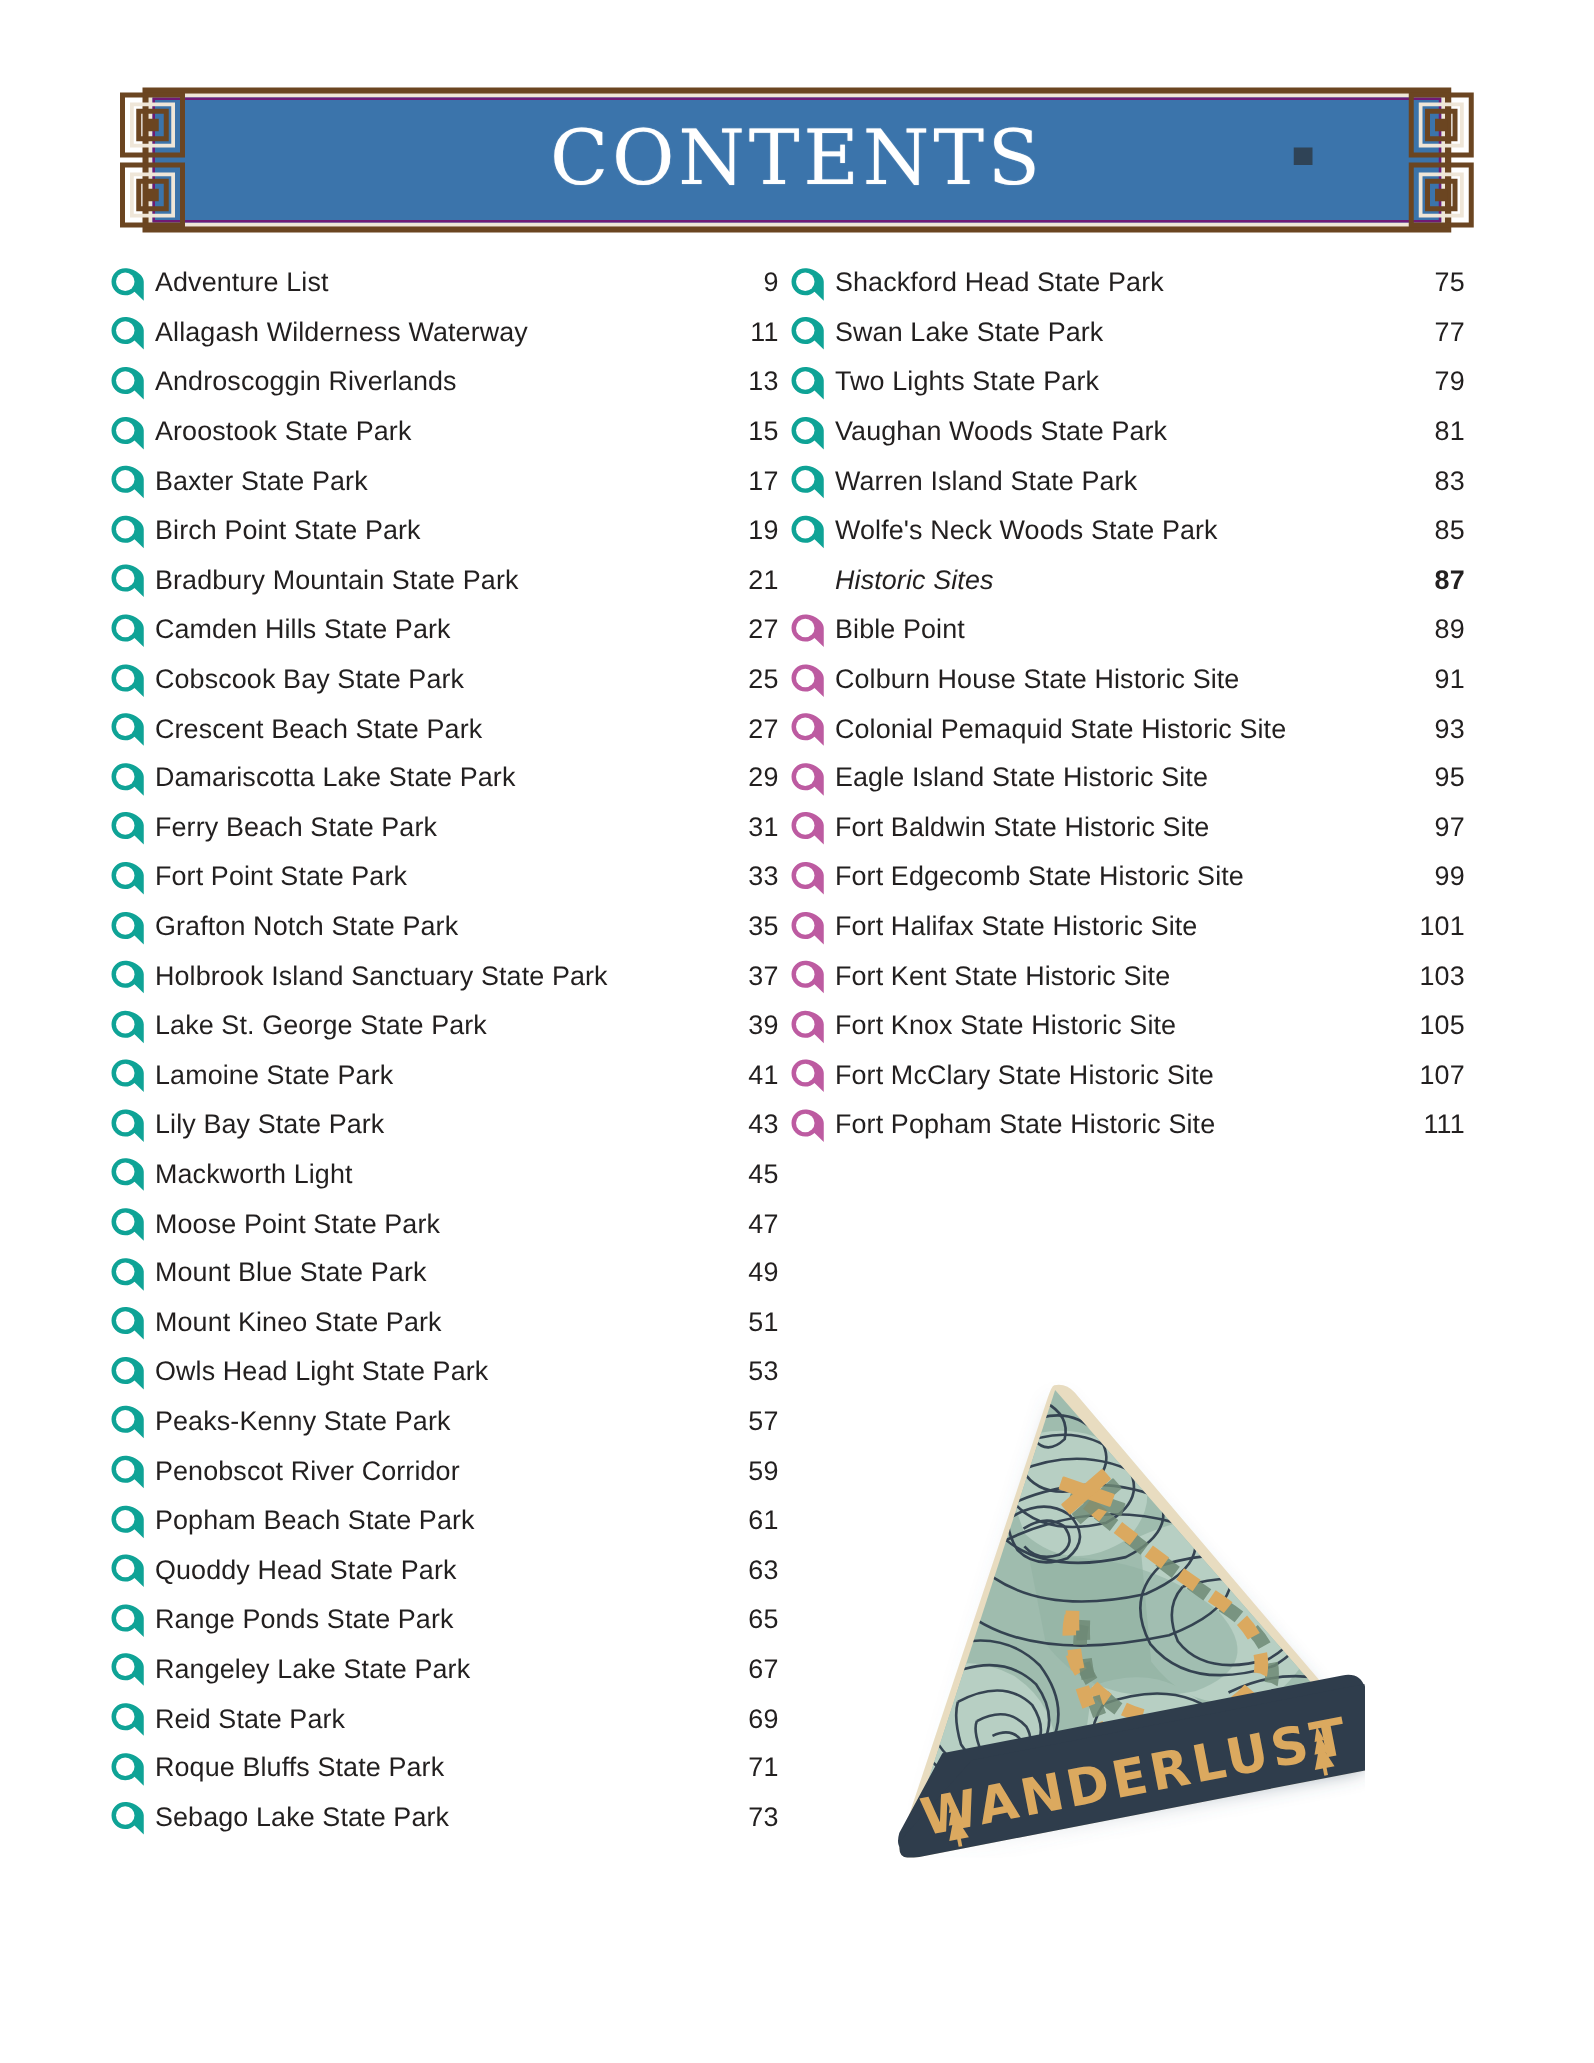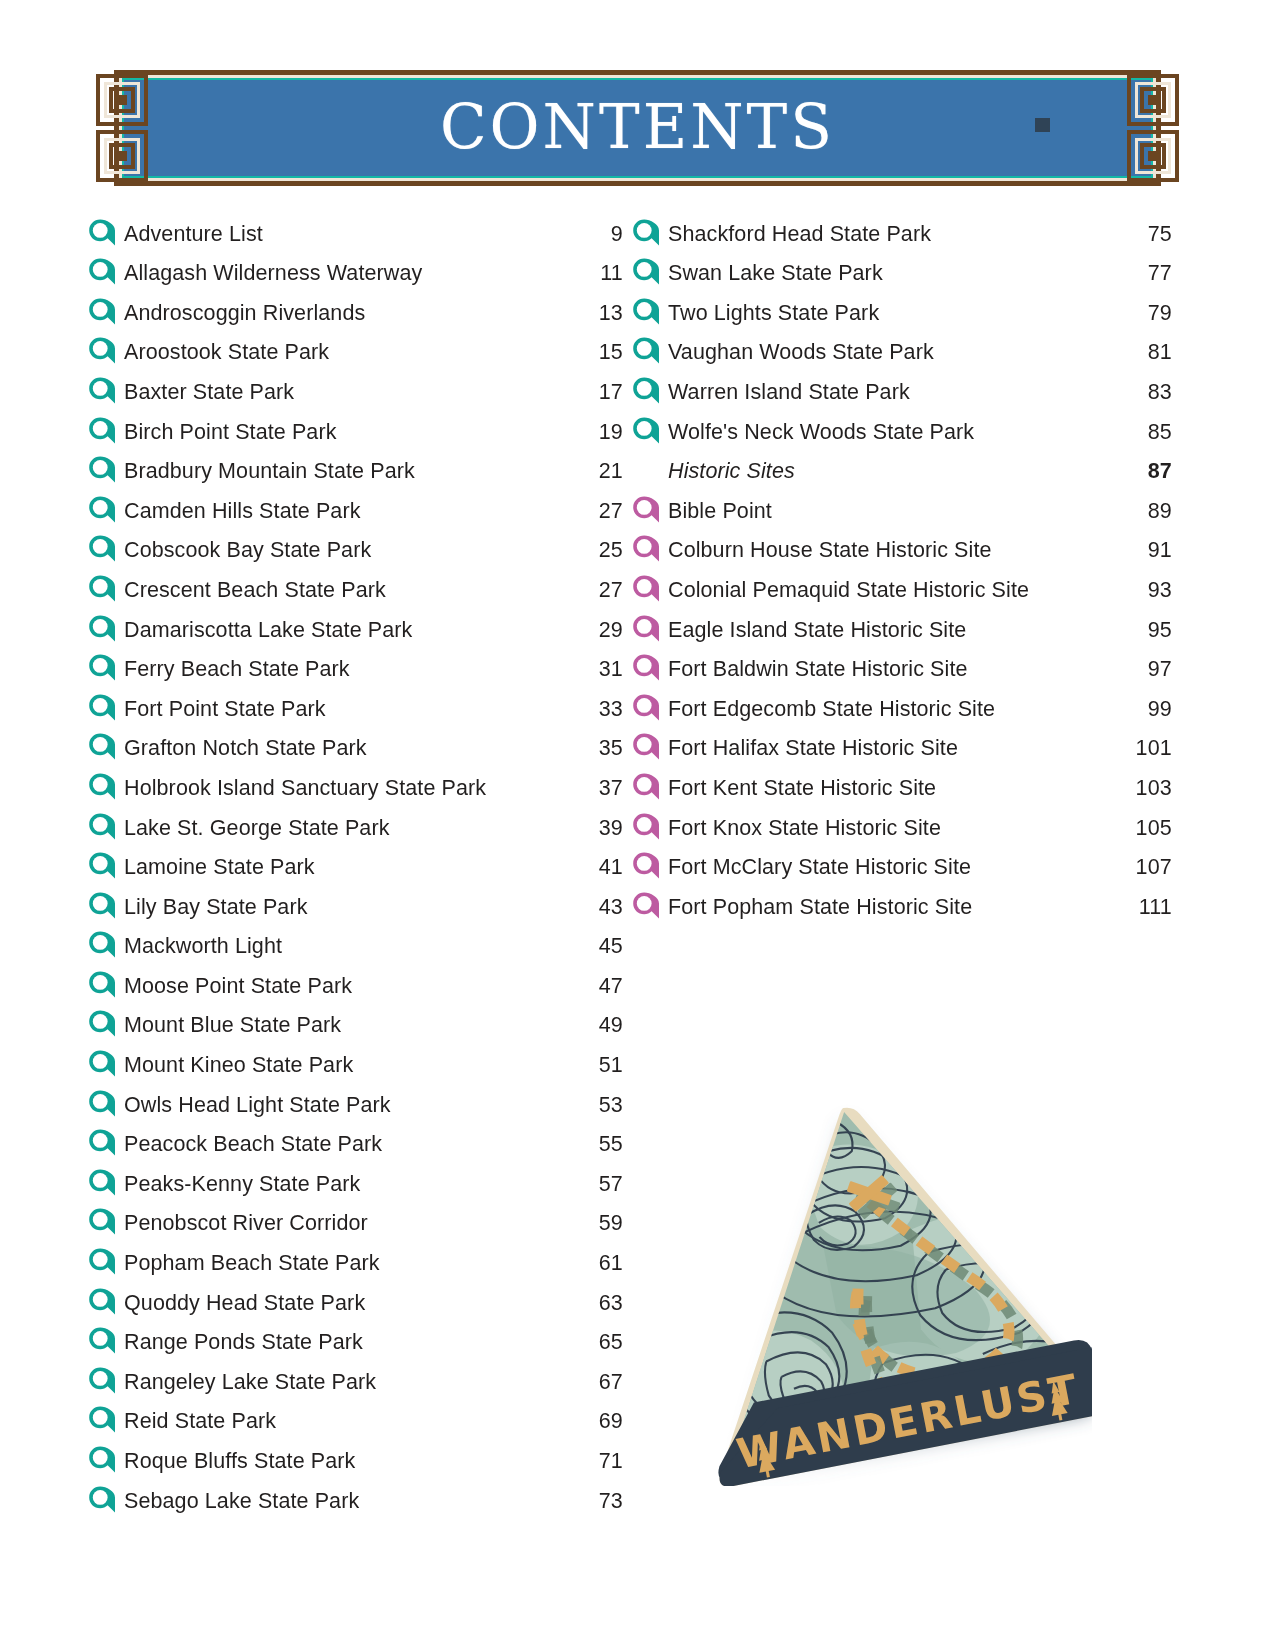--- a/index.html
+++ b/index.html
@@ -41,21 +41,21 @@
     border: 3px solid #efe6d8;
     box-sizing: border-box;
   }
   .hdr-fill {
     position: absolute;
     left: 26px;
     top: 16px;
     right: 26px;
     bottom: 16px;
     background: #3b74ab;
-    border: 2px solid #14b8a6;
+    border: 2px solid #701a75;
     box-sizing: border-box;
     display: flex;
     align-items: center;
     justify-content: center;
   }
   .hdr-title {
     color: #ffffff;
     font-family: "DejaVu Serif", serif;
     font-size: 61px;
     letter-spacing: 3px;
@@ -105,21 +105,21 @@
   }
   .col {
     position: absolute;
     top: 0;
   }
   .col-left  { left: 88px;  width: 535px; }
   .col-right { left: 632px; width: 540px; }
 
   .row {
     display: flex;
-    align-items: flex-end;
+    align-items: center;
     height: 39.6px;
   }
   .row .pin {
     flex: 0 0 36px;
     height: 30px;
     position: relative;
   }
   .row .label {
     flex: 1 1 auto;
     font-size: 21.5px;
@@ -425,30 +425,20 @@
         <div class="label">Owls Head Light State Park</div>
         <div class="page">53</div>
       </div>
       <div class="row">
         <div class="pin">
           <svg width="30" height="30" viewBox="0 0 30 30" xmlns="http://www.w3.org/2000/svg">
             <path d="M12.2 1.6 C6.0 1.6 1.2 6.4 1.2 12.4 C1.2 18.4 6.0 23.2 12.2 23.2 C15.0 23.2 17.6 22.1 19.6 20.3 L27.0 27.5 L27.0 12.4 C27.0 6.4 18.4 1.6 12.2 1.6 Z" fill="#0fa396"></path>
             <circle cx="12.2" cy="12.4" r="7.4" fill="#ffffff"></circle>
           </svg>
         </div>
-        <div class="label">Peacock Beach State Park</div>
-        <div class="page">55</div>
-      </div>
-      <div class="row">
-        <div class="pin">
-          <svg width="30" height="30" viewBox="0 0 30 30" xmlns="http://www.w3.org/2000/svg">
-            <path d="M12.2 1.6 C6.0 1.6 1.2 6.4 1.2 12.4 C1.2 18.4 6.0 23.2 12.2 23.2 C15.0 23.2 17.6 22.1 19.6 20.3 L27.0 27.5 L27.0 12.4 C27.0 6.4 18.4 1.6 12.2 1.6 Z" fill="#0fa396"></path>
-            <circle cx="12.2" cy="12.4" r="7.4" fill="#ffffff"></circle>
-          </svg>
-        </div>
         <div class="label">Peaks-Kenny State Park</div>
         <div class="page">57</div>
       </div>
       <div class="row">
         <div class="pin">
           <svg width="30" height="30" viewBox="0 0 30 30" xmlns="http://www.w3.org/2000/svg">
             <path d="M12.2 1.6 C6.0 1.6 1.2 6.4 1.2 12.4 C1.2 18.4 6.0 23.2 12.2 23.2 C15.0 23.2 17.6 22.1 19.6 20.3 L27.0 27.5 L27.0 12.4 C27.0 6.4 18.4 1.6 12.2 1.6 Z" fill="#0fa396"></path>
             <circle cx="12.2" cy="12.4" r="7.4" fill="#ffffff"></circle>
           </svg>
         </div>

